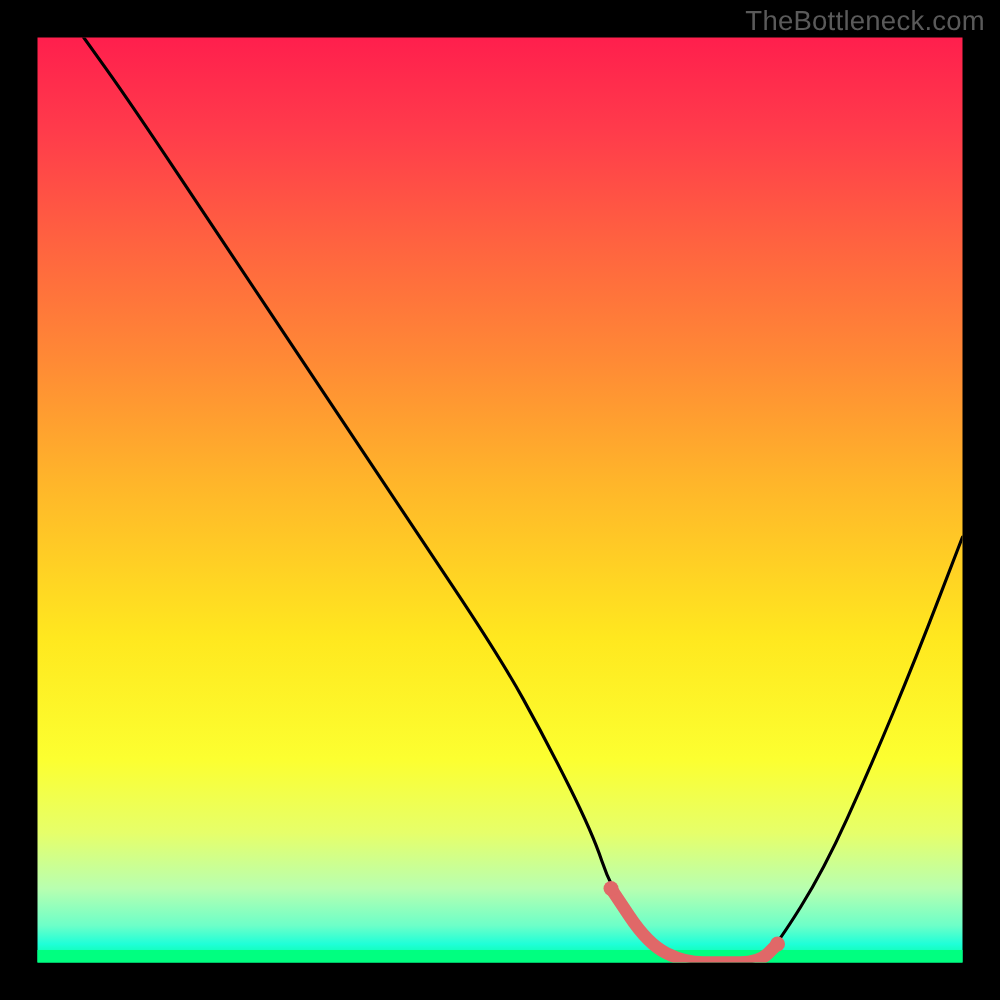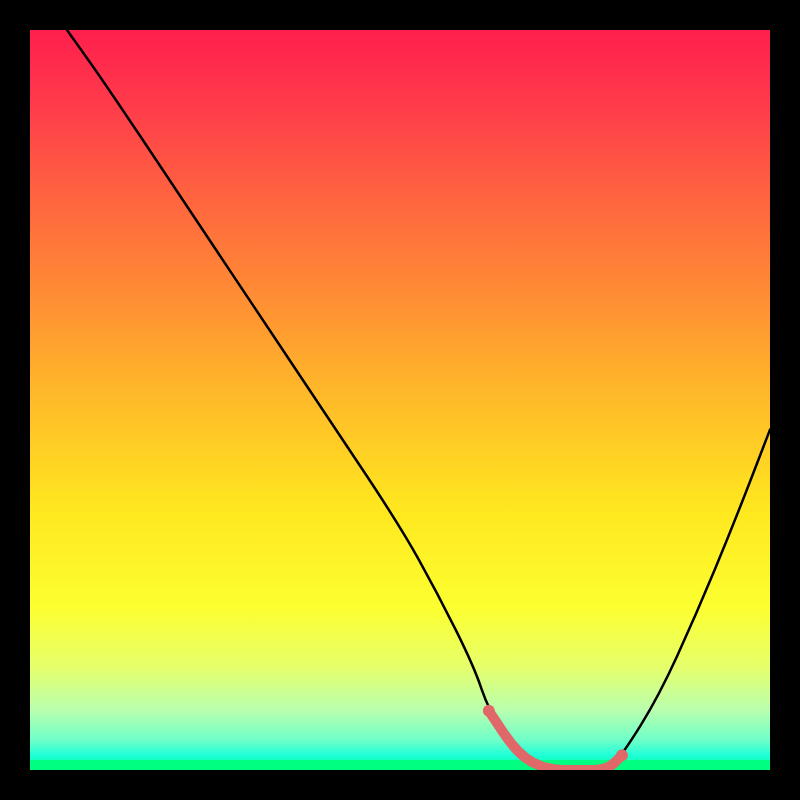--- a/index.html
+++ b/index.html
@@ -57,20 +57,21 @@
     position: absolute;
     inset: 0;
     width: 100%;
     height: 100%;
   }
 </style>
 </head>
 <body>
 
 <div class="container">
+  <div class="watermark">TheBottleneck.com</div>
 
   <div class="plot">
     <div class="gradient"></div>
     <div class="green-base"></div>
 
     <svg class="curve" viewBox="0 0 740 740" preserveAspectRatio="none">
       <path d="M 37 0 Q 37 0 55.5 25.899999999999977 Q 74 51.799999999999955 111 107.29999999999995 Q 148 162.79999999999995 185 218.29999999999998 Q 222 273.8 259 329.3 Q 296 384.8 333 440.29999999999995 Q 370 495.79999999999995 388.5 529.0999999999999 Q 407.00000000000006 562.4 425.5 599.4 Q 444 636.4 451.4 658.5999999999999 Q 458.8 680.8 473.6 703 Q 488.40000000000003 725.2 503.20000000000005 732.6 Q 518 740 532.8 740 Q 547.6 740 562.4000000000001 740 Q 577.2 740 584.6 732.6 Q 592 725.2 610.5 695.6 Q 629 666 647.5 625.3 Q 666 584.6 684.5 540.2 Q 703 495.79999999999995 721.5 447.69999999999993 T 740 399.59999999999997" id="curve-path" fill="none" stroke="#000" stroke-width="2.5" stroke-linecap="round"></path>
       <path d="M 458.8 680.8 Q 458.8 680.8 473.6 703 Q 488.40000000000003 725.2 503.20000000000005 732.6 Q 518 740 532.8 740 Q 547.6 740 562.4000000000001 740 Q 577.2 740 584.6 732.6 T 592 725.2" id="highlight-path" fill="none" stroke="#e06868" stroke-width="10" stroke-linecap="round"></path>
       <circle id="hl-dot-a" r="6" fill="#e06868" cx="458.8" cy="680.8"></circle>
       <circle id="hl-dot-b" r="6" fill="#e06868" cx="592" cy="725.2"></circle>

